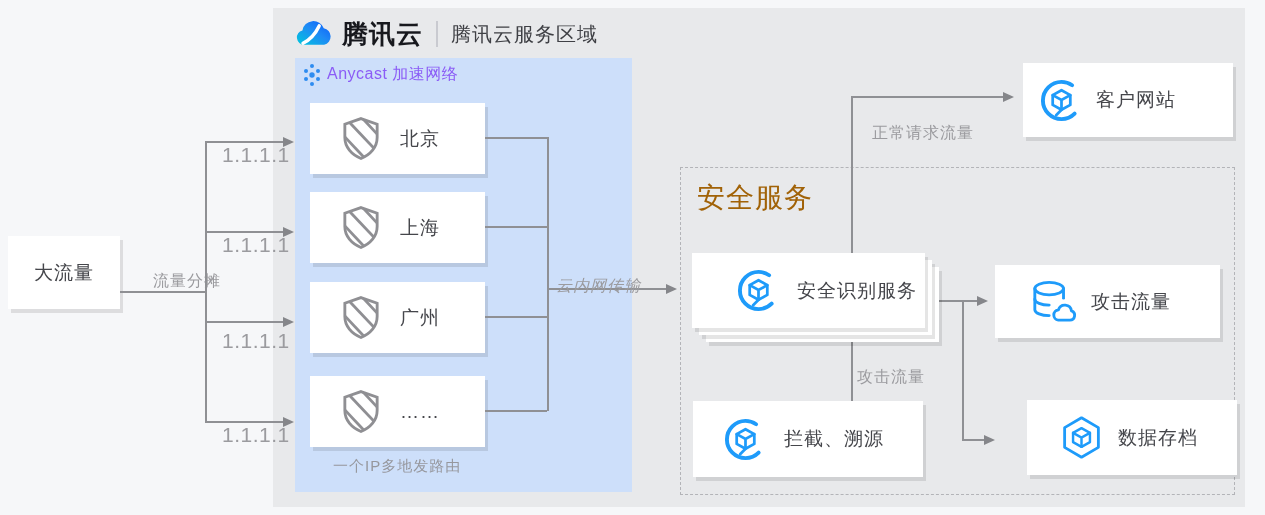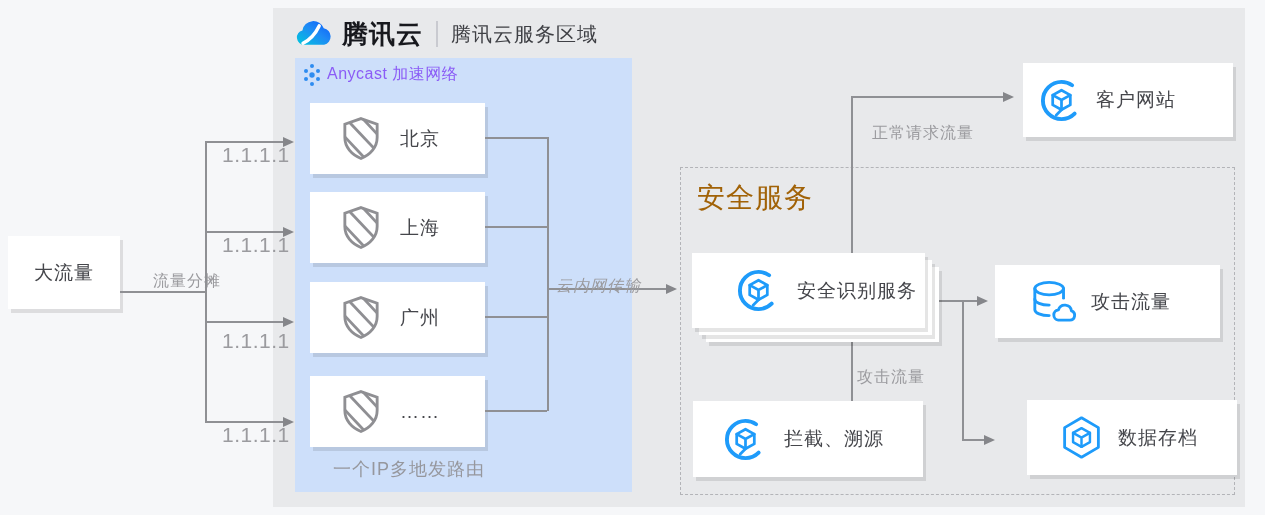--- a/index.html
+++ b/index.html
@@ -27,21 +27,21 @@
   .node-card{left:310px;width:175px;height:71px;padding-left:32px;gap:20px;box-sizing:border-box;}
   .card-text{font-size:19px;color:#45464b;letter-spacing:1px;white-space:nowrap;}
   .src-card{left:8px;top:236px;width:112px;height:73px;justify-content:center;}
   
   .hl{position:absolute;height:1.5px;background:#8f9094;}
   .vl{position:absolute;width:1.5px;background:#8f9094;}
   .arr-r{position:absolute;width:0;height:0;border-top:5px solid transparent;
          border-bottom:5px solid transparent;border-left:11px solid #85868a;}
   .lbl{position:absolute;color:#9b9b9f;font-size:16px;white-space:nowrap;letter-spacing:1px;}
   .ip{font-size:21px;letter-spacing:0.5px;margin-top:32px;}
-  .foot-note{position:absolute;left:333px;top:457px;font-size:18px;color:#96979d;letter-spacing:1px;}
+  .foot-note{position:absolute;left:333px;top:457px;font-size:15px;color:#96979d;letter-spacing:1px;}
 </style>
 </head>
 <body>
 
 <div id="stage">
 
   <div class="abs zone-gray"></div>
   <div class="abs zone-blue"></div>
 
   <div class="abs brand-row">

